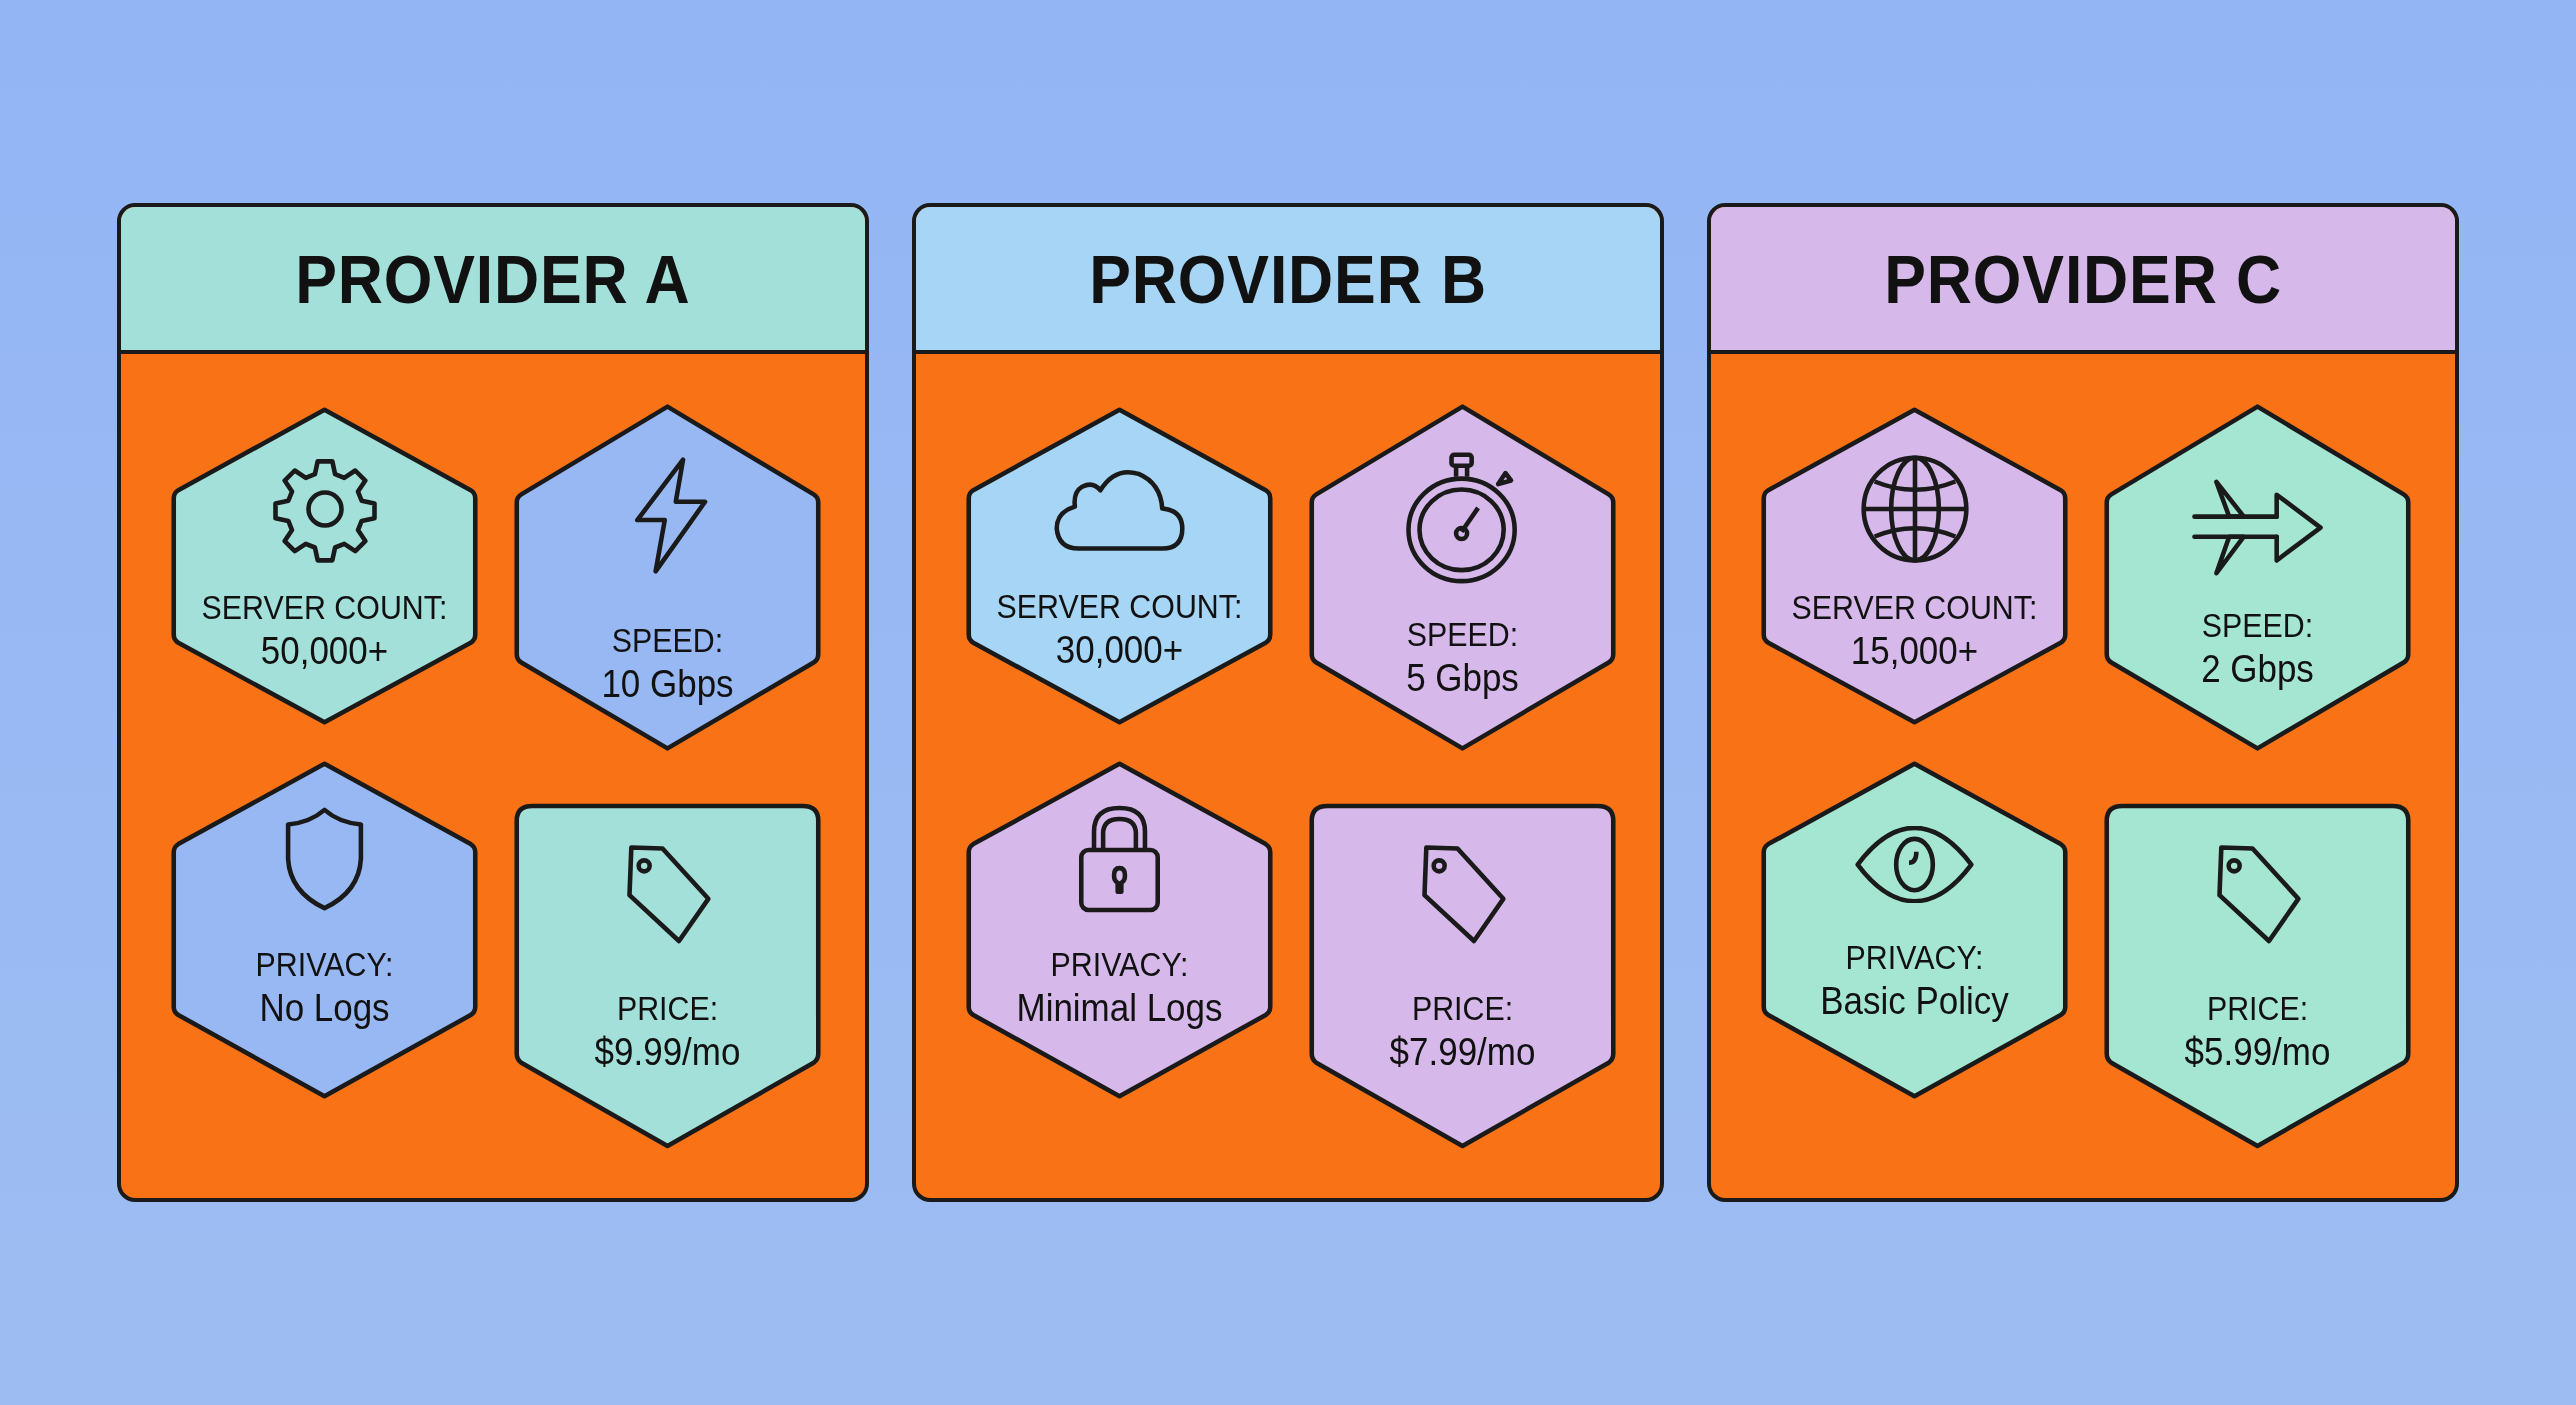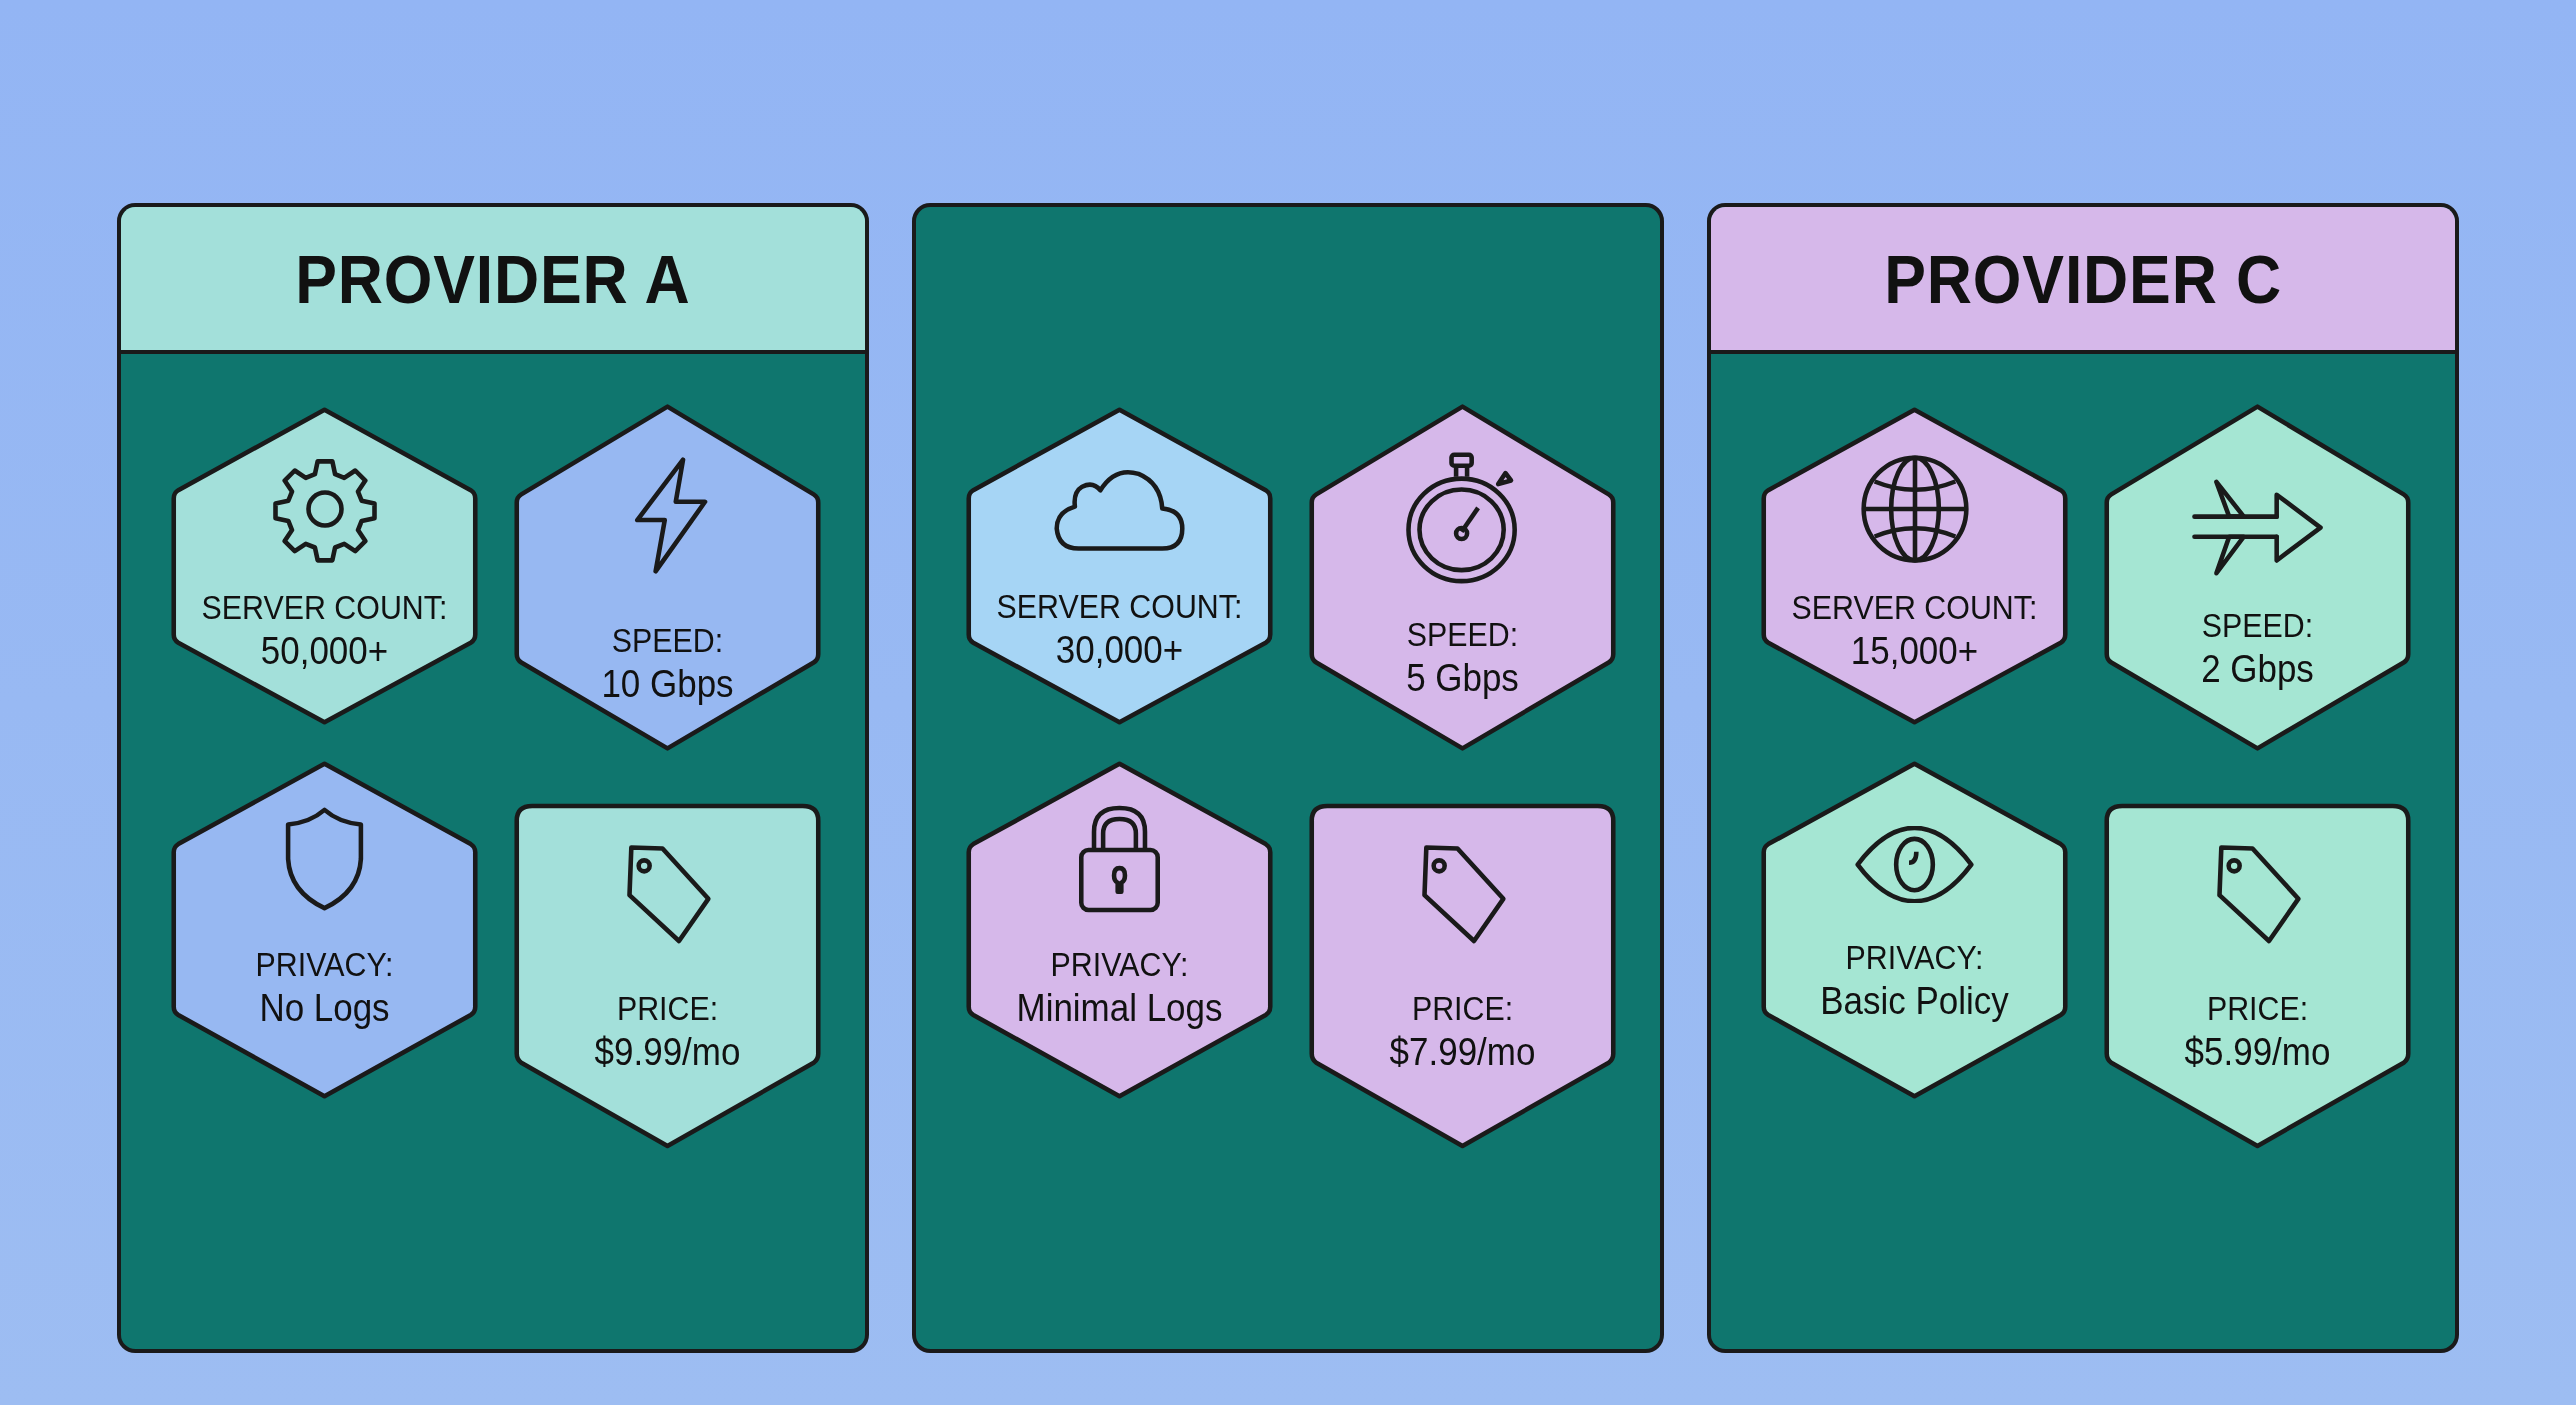--- a/index.html
+++ b/index.html
@@ -3,23 +3,23 @@
   <meta charset="utf-8">
   <style>
     html, body { margin: 0; padding: 0; }
     body {
       width: 2576px; height: 1405px; overflow: hidden;
       background: linear-gradient(180deg, #93b5f4 0%, #98b9f3 50%, #9dbdf2 100%);
       font-family: "Liberation Sans", "DejaVu Sans", sans-serif;
       position: relative;
     }
     .card {
-      position: absolute; top: 203px; width: 752px; height: 1150px;
+      position: absolute; top: 203px; width: 752px; height: 999px;
       box-sizing: border-box; border: 4.6px solid #1a1a1a; border-radius: 18.3px;
-      background: #0f766e; overflow: hidden;
+      background: #f97316; overflow: hidden;
     }
     .card-header {
       height: 143px; border-bottom: 4.6px solid #1a1a1a;
       display: flex; align-items: center; justify-content: center;
     }
     .card-title {
       font-size: 68px; font-weight: 700; color: #111; letter-spacing: 0.9px;
       transform: scaleX(0.92);
     }
     .tile {
@@ -94,20 +94,23 @@
             <circle cx="34" cy="26" r="6"></circle>
           </g>
         </svg>
       <span class="label" style="margin-top:37px;">PRICE:</span>
       <span class="value">$9.99/mo</span>
     </div>
   </div>
 </div>
 
 <div class="card" style="left:912px;">
+  <div class="card-header" style="background:#a6d5f5;">
+    <span class="card-title">PROVIDER B</span>
+  </div>
 
   <div class="tile" style="left:50px; top:199px; height:320px;">
     <svg class="shape" width="307" height="320" viewBox="0 0 336 350">
         <path d="M168 4 L328 92 Q333 95 333 101 L333 250 Q333 256 328 259 L168 346 L8 259 Q3 256 3 250 L3 101 Q3 95 8 92 Z" fill="#a6d5f5" stroke="#1a1a1a" stroke-width="5" stroke-linejoin="round"></path>
       </svg>
     <div class="content" style="top:57px;">
       <svg class="icon" width="137" height="91" viewBox="0 0 150 100">
           <path d="M30 94 H122 Q144 94 144 72 Q144 52 122 50 Q120 22 96 12 Q70 4 54 30 Q46 20 34 26 Q24 32 26 48 Q6 54 6 72 Q8 94 30 94 Z" fill="none" stroke="#1a1a1a" stroke-width="5" stroke-linejoin="round"></path>
         </svg>
       <span class="label" style="margin-top:33px;">SERVER COUNT:</span>

